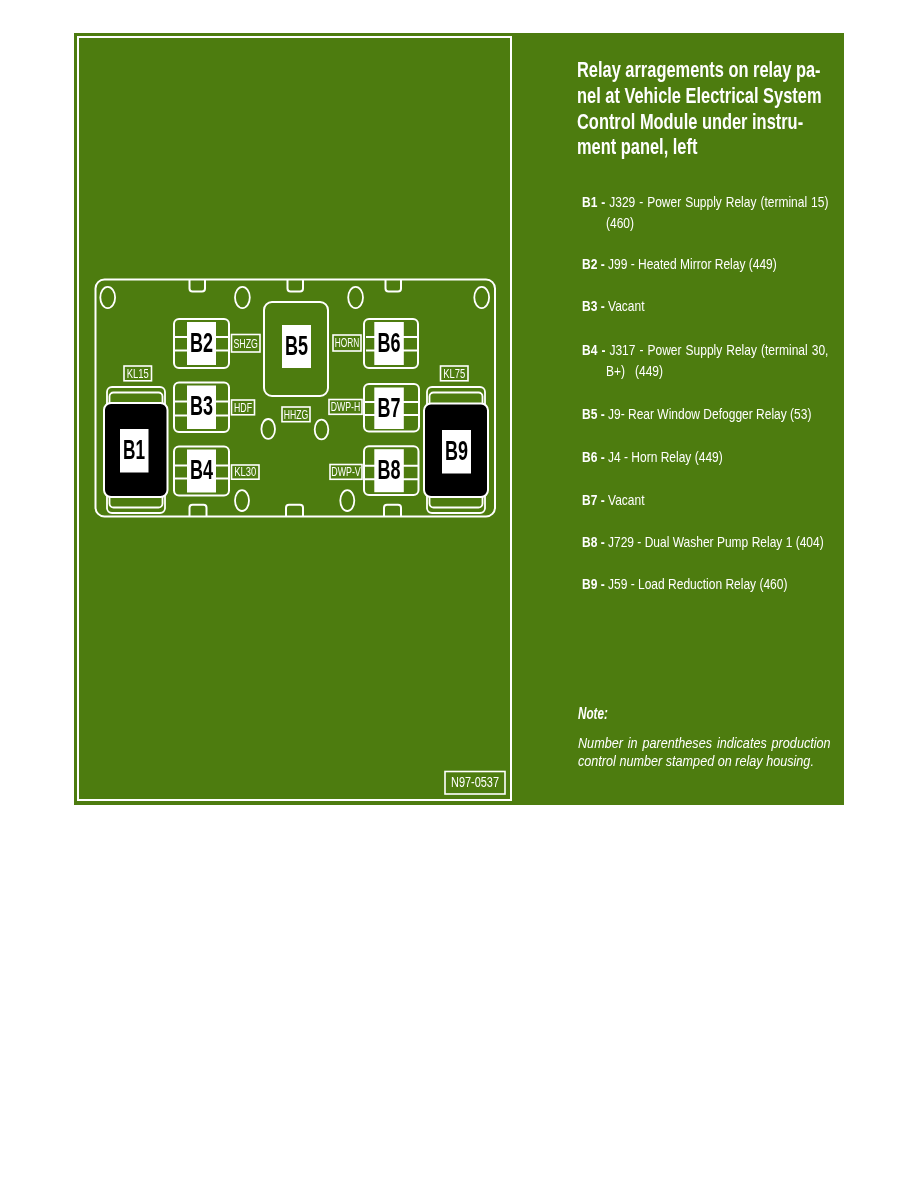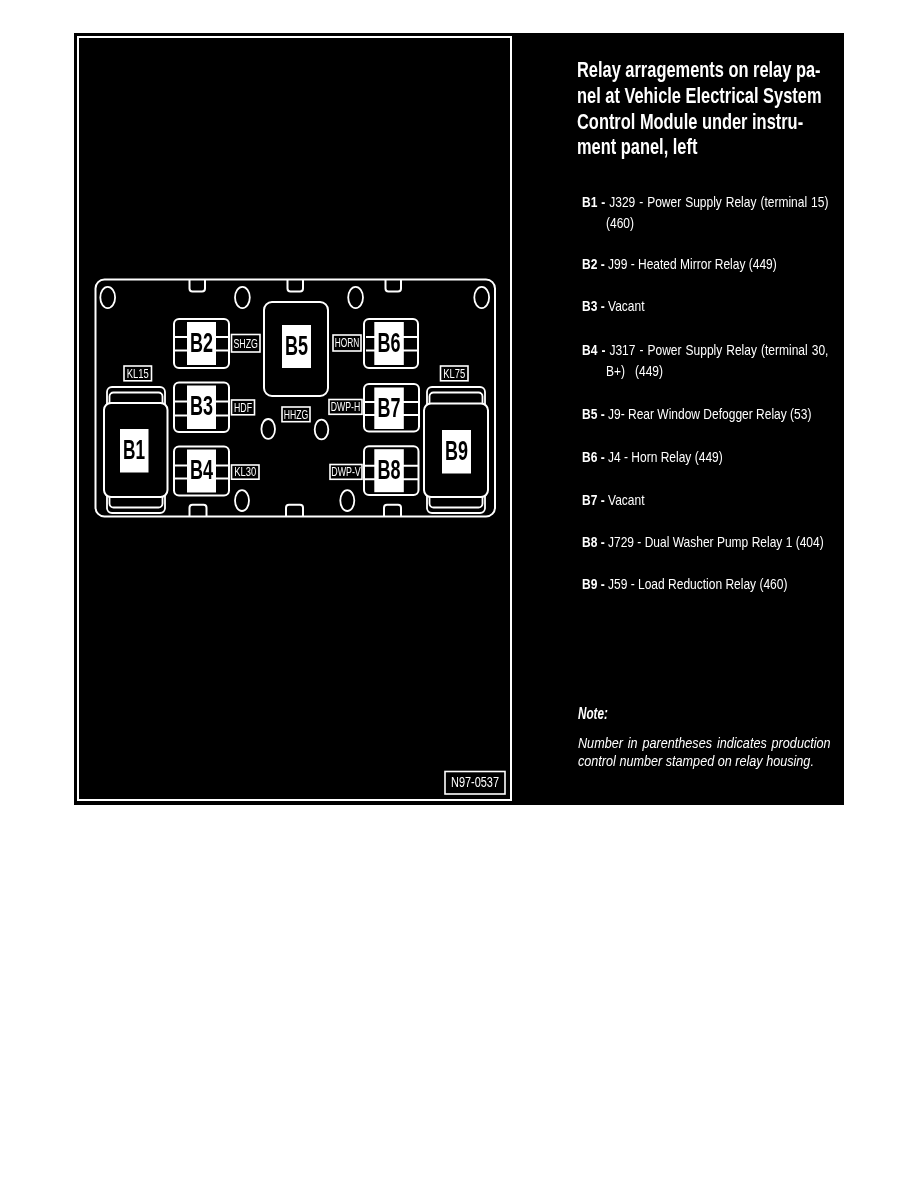--- a/index.html
+++ b/index.html
@@ -1,17 +1,17 @@
 <!DOCTYPE html>
 <html><head>
 <meta charset="utf-8">
 <style>
 html,body{margin:0;padding:0}
 body{width:918px;height:1188px;background:#fff;font-family:"Liberation Sans",sans-serif;position:relative;overflow:hidden}
-.black{position:absolute;left:74px;top:33px;width:770px;height:772px;background:#000000}
+.black{position:absolute;left:74px;top:33px;width:770px;height:772px;background:#4d7c0f}
 .frame{position:absolute;left:3px;top:3px;width:435px;height:765px;border:2px solid #fff;box-sizing:border-box}
 svg text{font-family:"Liberation Sans",sans-serif}
 .hd{position:absolute;left:503px;top:24.3px;color:#fff;font-weight:bold;font-size:22px;line-height:25.7px;transform:scaleX(0.746);transform-origin:0 0;white-space:nowrap}
 .it{position:absolute;left:508px;color:#fff;font-size:15px;line-height:21px;width:308px;transform:scaleX(0.80);transform-origin:0 0;text-align:justify;padding-left:30px;text-indent:-30px;box-sizing:border-box}
 .nt{position:absolute;left:504px;color:#fff;font-style:italic}
 </style>
 </head>
 <body>
 
 <div style="position:absolute;left:0;top:0;width:918px;height:1188px;background:#fff"></div>

